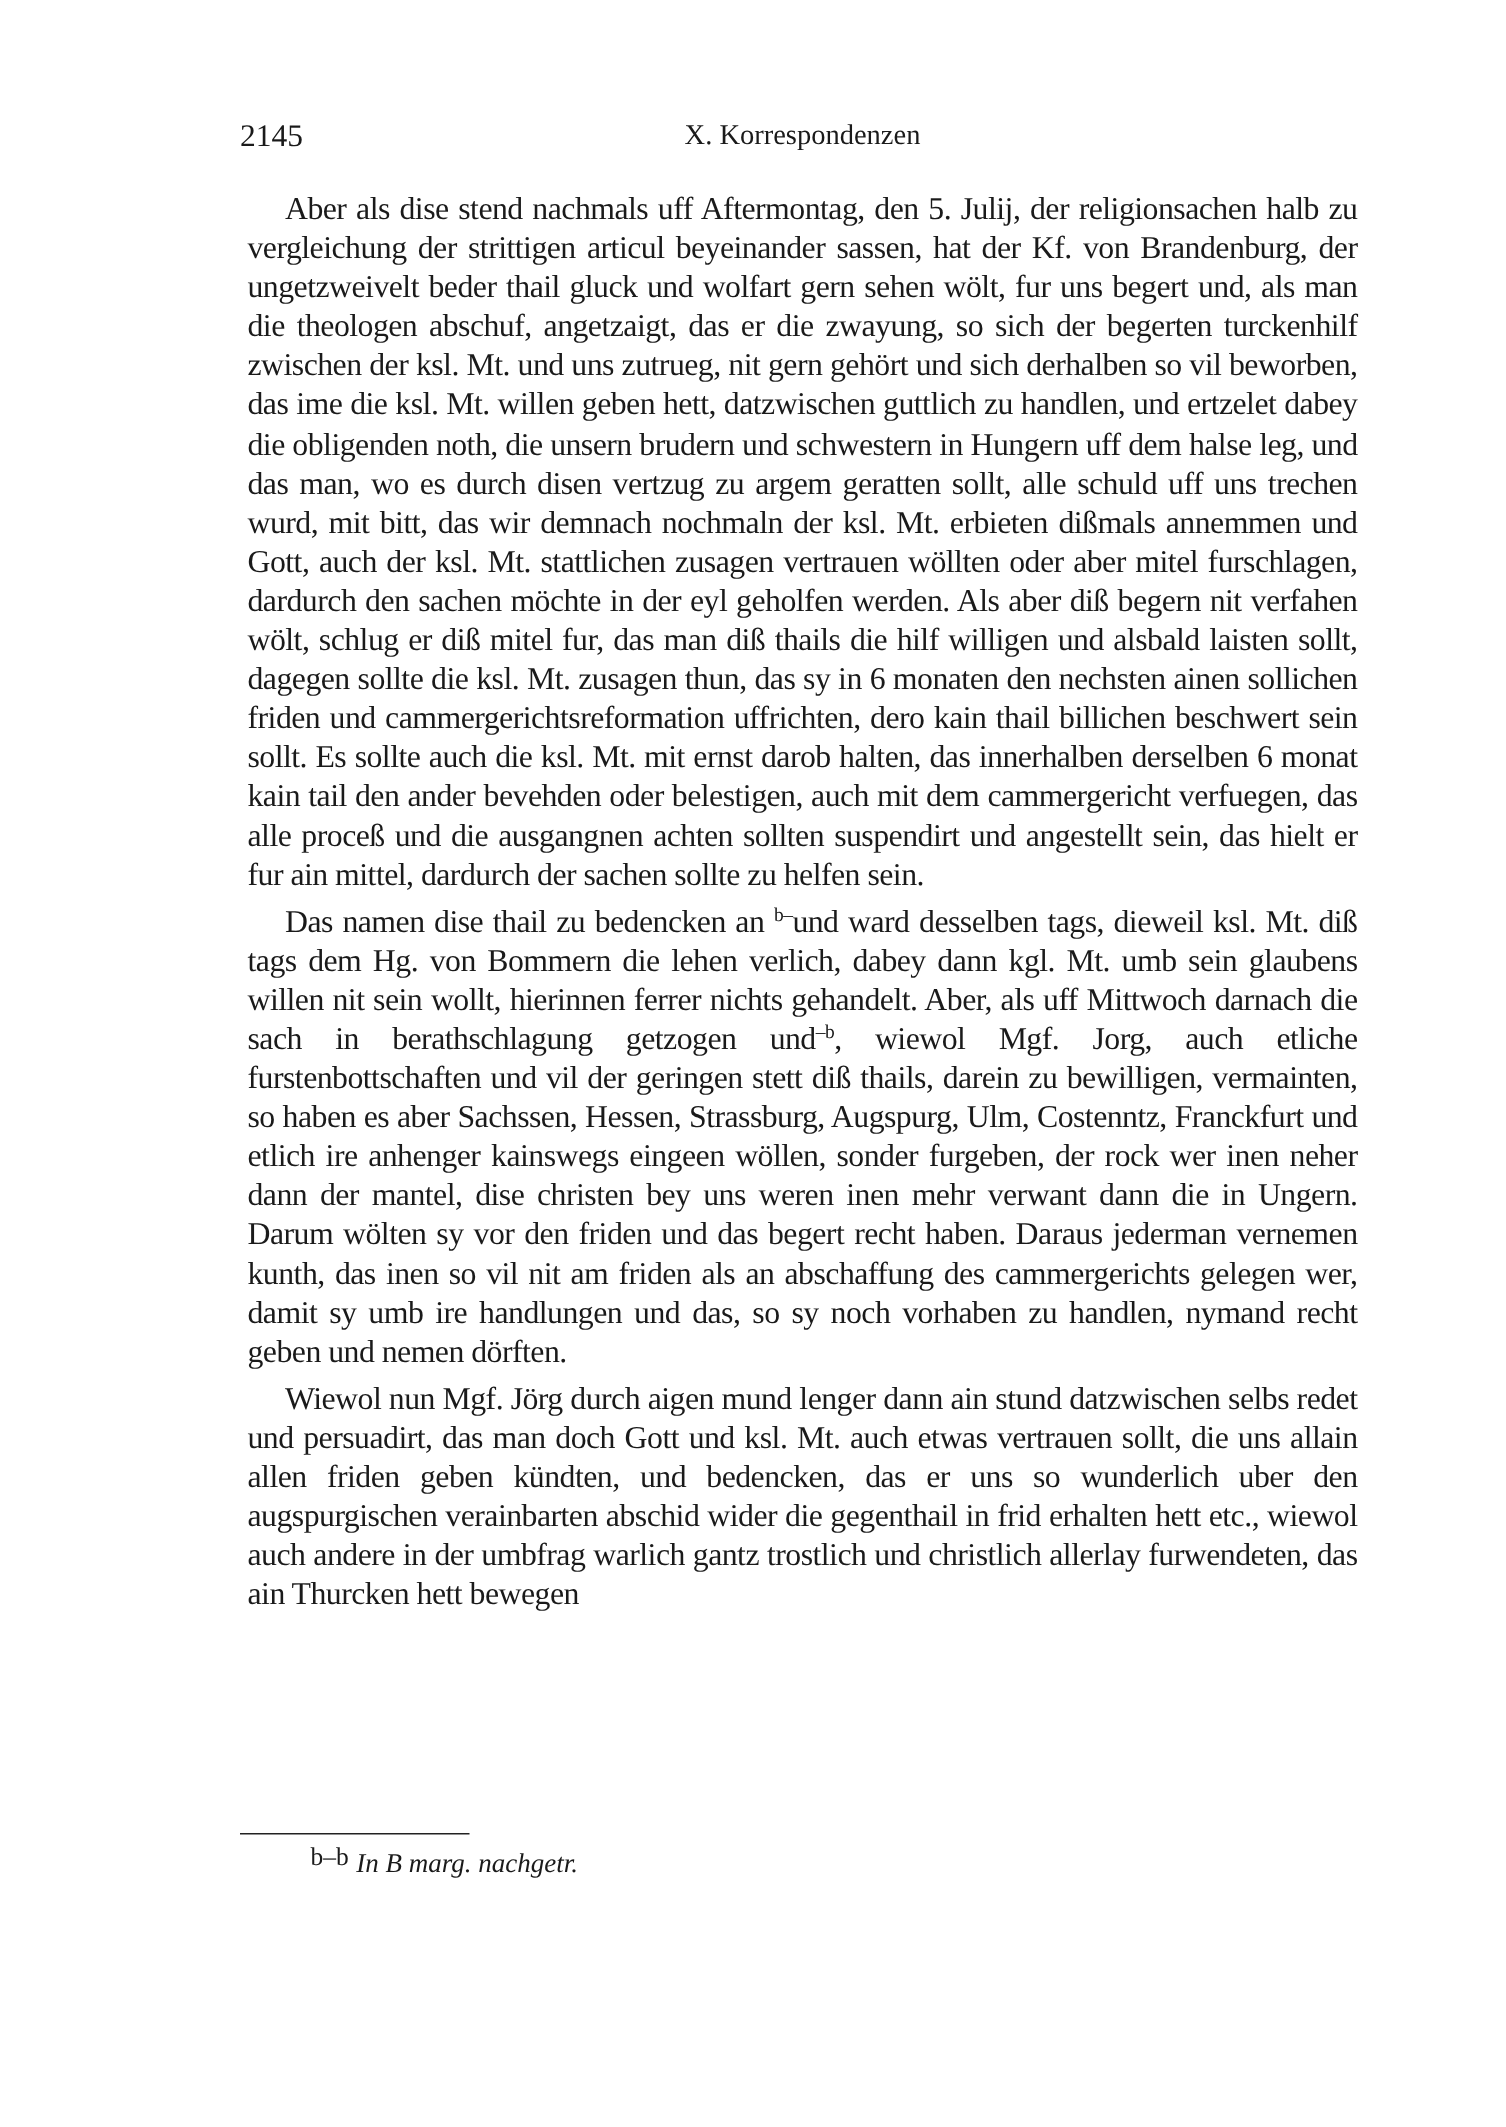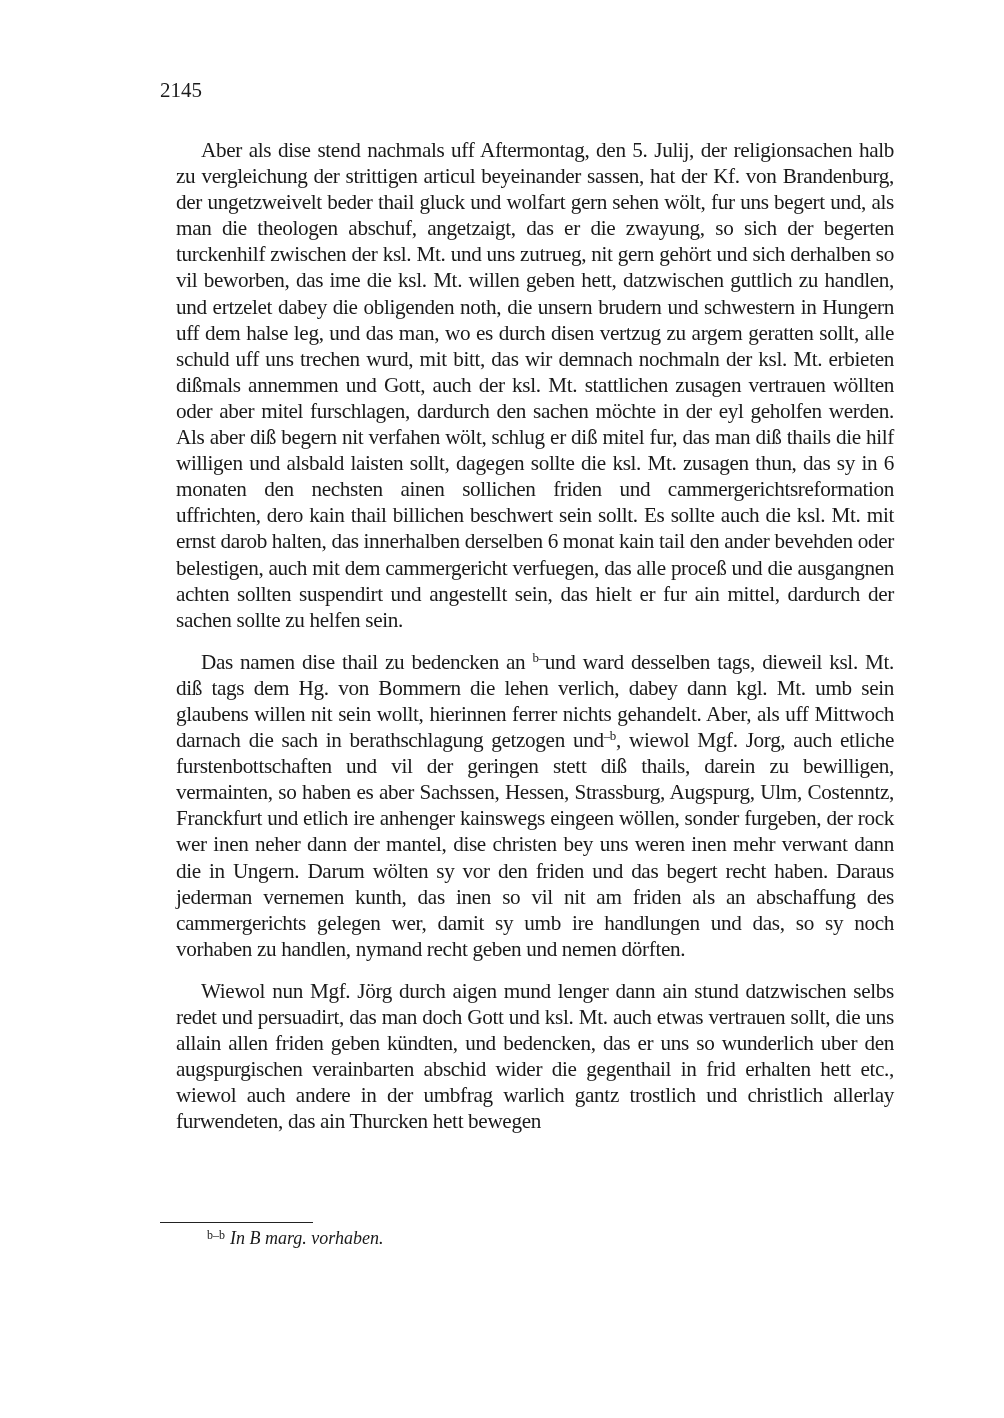--- a/index.html
+++ b/index.html
@@ -12,41 +12,42 @@
     position: absolute; top: 78px; left: 160px; width: 750px; height: 30px;
     font-size: 21px;
   }
   .page-number { position: absolute; left: 0; top: 0; }
   .running-title { position: absolute; left: 0; width: 100%; text-align: center; top: 2px; font-size: 19px; }
   .body-text {
     position: absolute; top: 121px; left: 160px; width: 750px;
     font-size: 21.2px; line-height: 26.1px;
     text-align: justify; letter-spacing: -0.35px;
   }
-  .para { margin: 16px; text-indent: 25px; }
+  .para { margin: 5px; text-indent: 25px; }
   sup { font-size: 13px; line-height: 0; vertical-align: 7px; }
   .footnote-rule {
     position: absolute; top: 1222px; left: 160px; width: 153px; height: 0;
     border-top: 1px solid #222;
   }
   .footnote {
     position: absolute; top: 1228px; left: 187px; font-size: 18px;
   }
-  .footnote .mark { font-size: 12px; vertical-align: 5px; margin-right: 5px; padding-left: 20px; }
+  .footnote .mark { font-size: 17px; vertical-align: 5px; margin-right: 5px; padding-left: 20px; }
   .footnote .note { font-style: italic; }
 </style>
 </head>
 <body>
 
 <div class="header">
   <span class="page-number">2145</span>
+  <span class="running-title">X. Korrespondenzen</span>
 </div>
 
 <div class="body-text">
   <p class="para">Aber als dise stend nachmals uff Aftermontag, den 5. Julij, der religionsachen halb zu vergleichung der strittigen articul beyeinander sassen, hat der Kf. von Brandenburg, der ungetzweivelt beder thail gluck und wolfart gern sehen wölt, fur uns begert und, als man die theologen abschuf, angetzaigt, das er die zwayung, so sich der begerten turckenhilf zwischen der ksl. Mt. und uns zutrueg, nit gern gehört und sich derhalben so vil beworben, das ime die ksl. Mt. willen geben hett, datzwischen guttlich zu handlen, und ertzelet dabey die obligenden noth, die unsern brudern und schwestern in Hungern uff dem halse leg, und das man, wo es durch disen vertzug zu argem geratten sollt, alle schuld uff uns trechen wurd, mit bitt, das wir demnach nochmaln der ksl. Mt. erbieten dißmals annemmen und Gott, auch der ksl. Mt. stattlichen zusagen vertrauen wöllten oder aber mitel furschlagen, dardurch den sachen möchte in der eyl geholfen werden. Als aber diß begern nit verfahen wölt, schlug er diß mitel fur, das man diß thails die hilf willigen und alsbald laisten sollt, dagegen sollte die ksl. Mt. zusagen thun, das sy in 6 monaten den nechsten ainen sollichen friden und cammergerichtsreformation uffrichten, dero kain thail billichen beschwert sein sollt. Es sollte auch die ksl. Mt. mit ernst darob halten, das innerhalben derselben 6 monat kain tail den ander bevehden oder belestigen, auch mit dem cammergericht verfuegen, das alle proceß und die ausgangnen achten sollten suspendirt und angestellt sein, das hielt er fur ain mittel, dardurch der sachen sollte zu helfen sein.</p>
   <p class="para"><span>Das namen dise thail zu bedencken an </span><sup>b–</sup><span>und ward desselben tags, dieweil ksl. Mt. diß tags dem Hg. von Bommern die lehen verlich, dabey dann kgl. Mt. umb sein glaubens willen nit sein wollt, hierinnen ferrer nichts gehandelt. Aber, als uff Mittwoch darnach die sach in berathschlagung getzogen und</span><sup>–b</sup><span>, wiewol Mgf. Jorg, auch etliche furstenbottschaften und vil der geringen stett diß thails, darein zu bewilligen, vermainten, so haben es aber Sachssen, Hessen, Strassburg, Augspurg, Ulm, Costenntz, Franckfurt und etlich ire anhenger kainswegs eingeen wöllen, sonder furgeben, der rock wer inen neher dann der mantel, dise christen bey uns weren inen mehr verwant dann die in Ungern. Darum wölten sy vor den friden und das begert recht haben. Daraus jederman vernemen kunth, das inen so vil nit am friden als an abschaffung des cammergerichts gelegen wer, damit sy umb ire handlungen und das, so sy noch vorhaben zu handlen, nymand recht geben und nemen dörften.</span></p>
   <p class="para">Wiewol nun Mgf. Jörg durch aigen mund lenger dann ain stund datzwischen selbs redet und persuadirt, das man doch Gott und ksl. Mt. auch etwas vertrauen sollt, die uns allain allen friden geben kündten, und bedencken, das er uns so wunderlich uber den augspurgischen verainbarten abschid wider die gegenthail in frid erhalten hett etc., wiewol auch andere in der umbfrag warlich gantz trostlich und christlich allerlay furwendeten, das ain Thurcken hett bewegen</p>
 </div>
 
 <div class="footnote-rule"></div>
 <div class="footnote">
-  <span class="mark">b–b</span><span class="note">In B marg. vorhaben.</span>
+  <span class="mark">b–b</span><span class="note">In B marg. nachgetr.</span>
 </div>
 
 </body></html>

